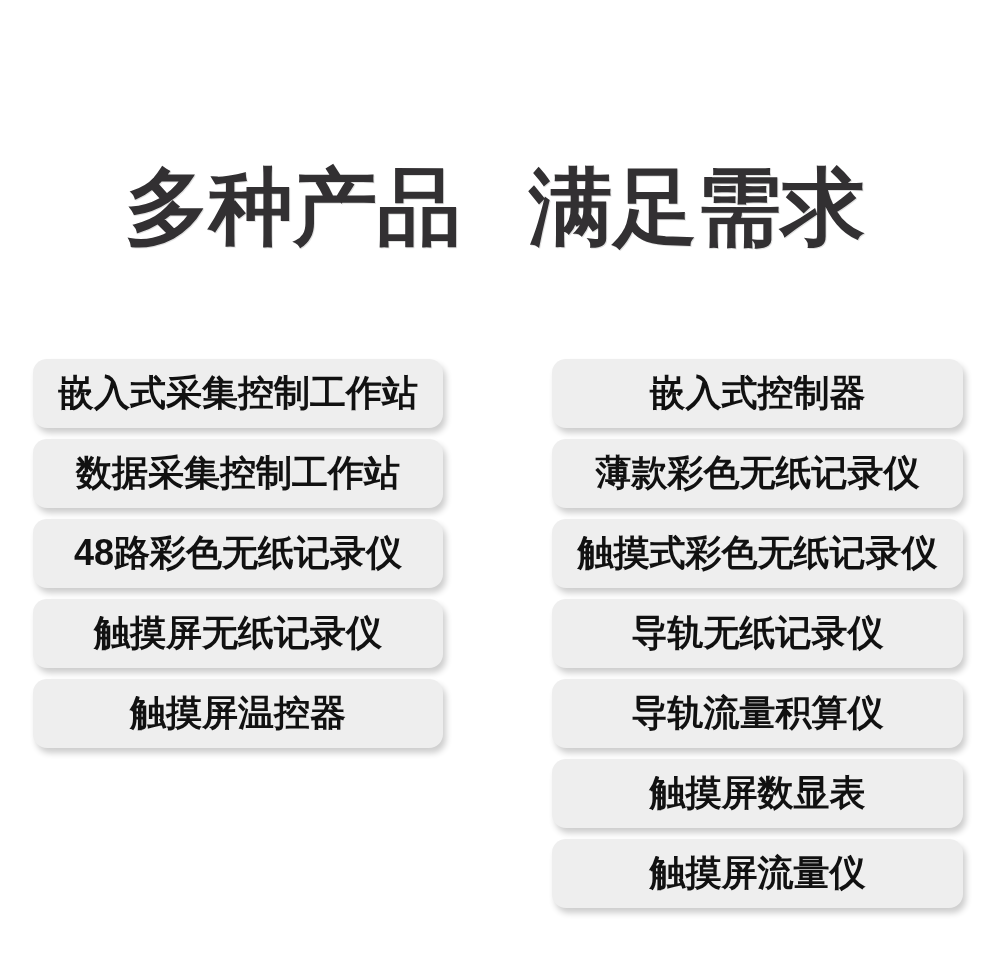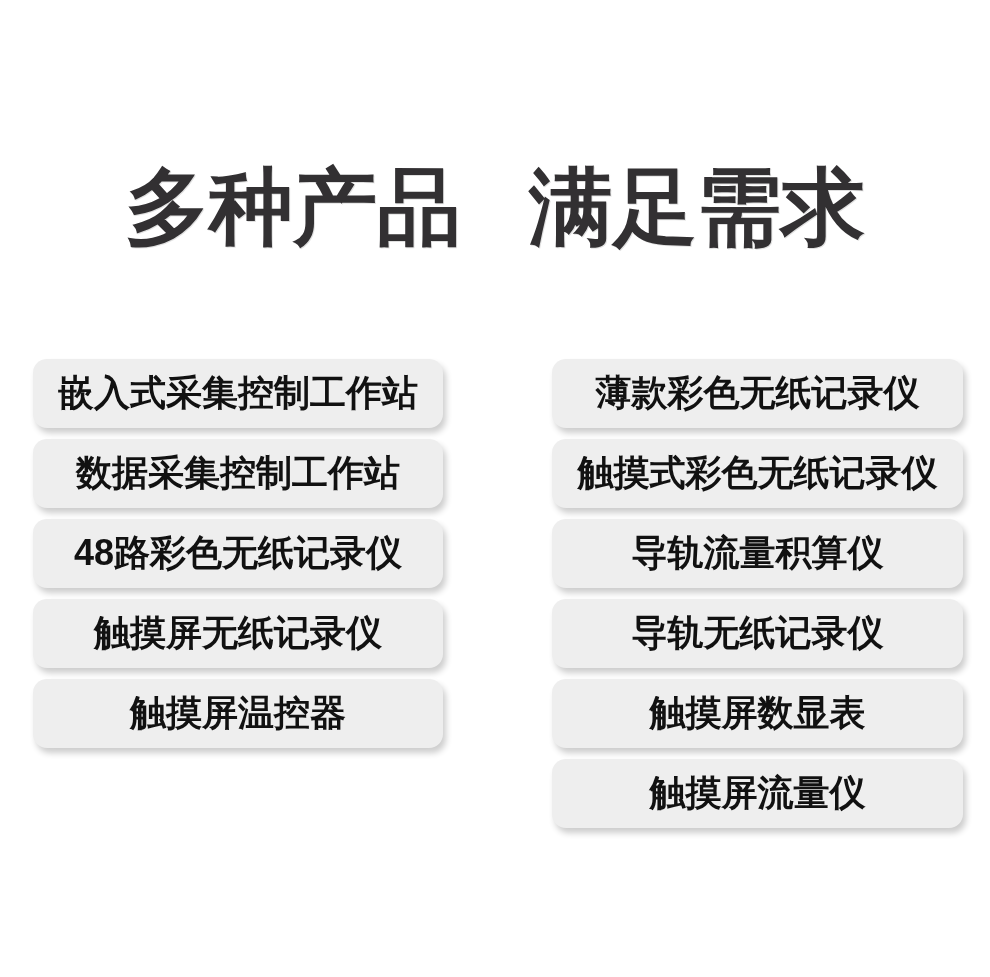--- a/index.html
+++ b/index.html
@@ -80,21 +80,22 @@
 
   <div class="col col-left">
     <div class="product-btn">嵌入式采集控制工作站</div>
     <div class="product-btn">数据采集控制工作站</div>
     <div class="product-btn">48路彩色无纸记录仪</div>
     <div class="product-btn">触摸屏无纸记录仪</div>
     <div class="product-btn">触摸屏温控器</div>
   </div>
 
   <div class="col col-right">
+    <div class="product-btn">嵌入式控制器</div>
     <div class="product-btn">薄款彩色无纸记录仪</div>
     <div class="product-btn">触摸式彩色无纸记录仪</div>
+    <div class="product-btn">导轨无纸记录仪</div>
     <div class="product-btn">导轨流量积算仪</div>
-    <div class="product-btn">导轨无纸记录仪</div>
     <div class="product-btn">触摸屏数显表</div>
     <div class="product-btn">触摸屏流量仪</div>
   </div>
 
 </div>
 
 </body></html>

